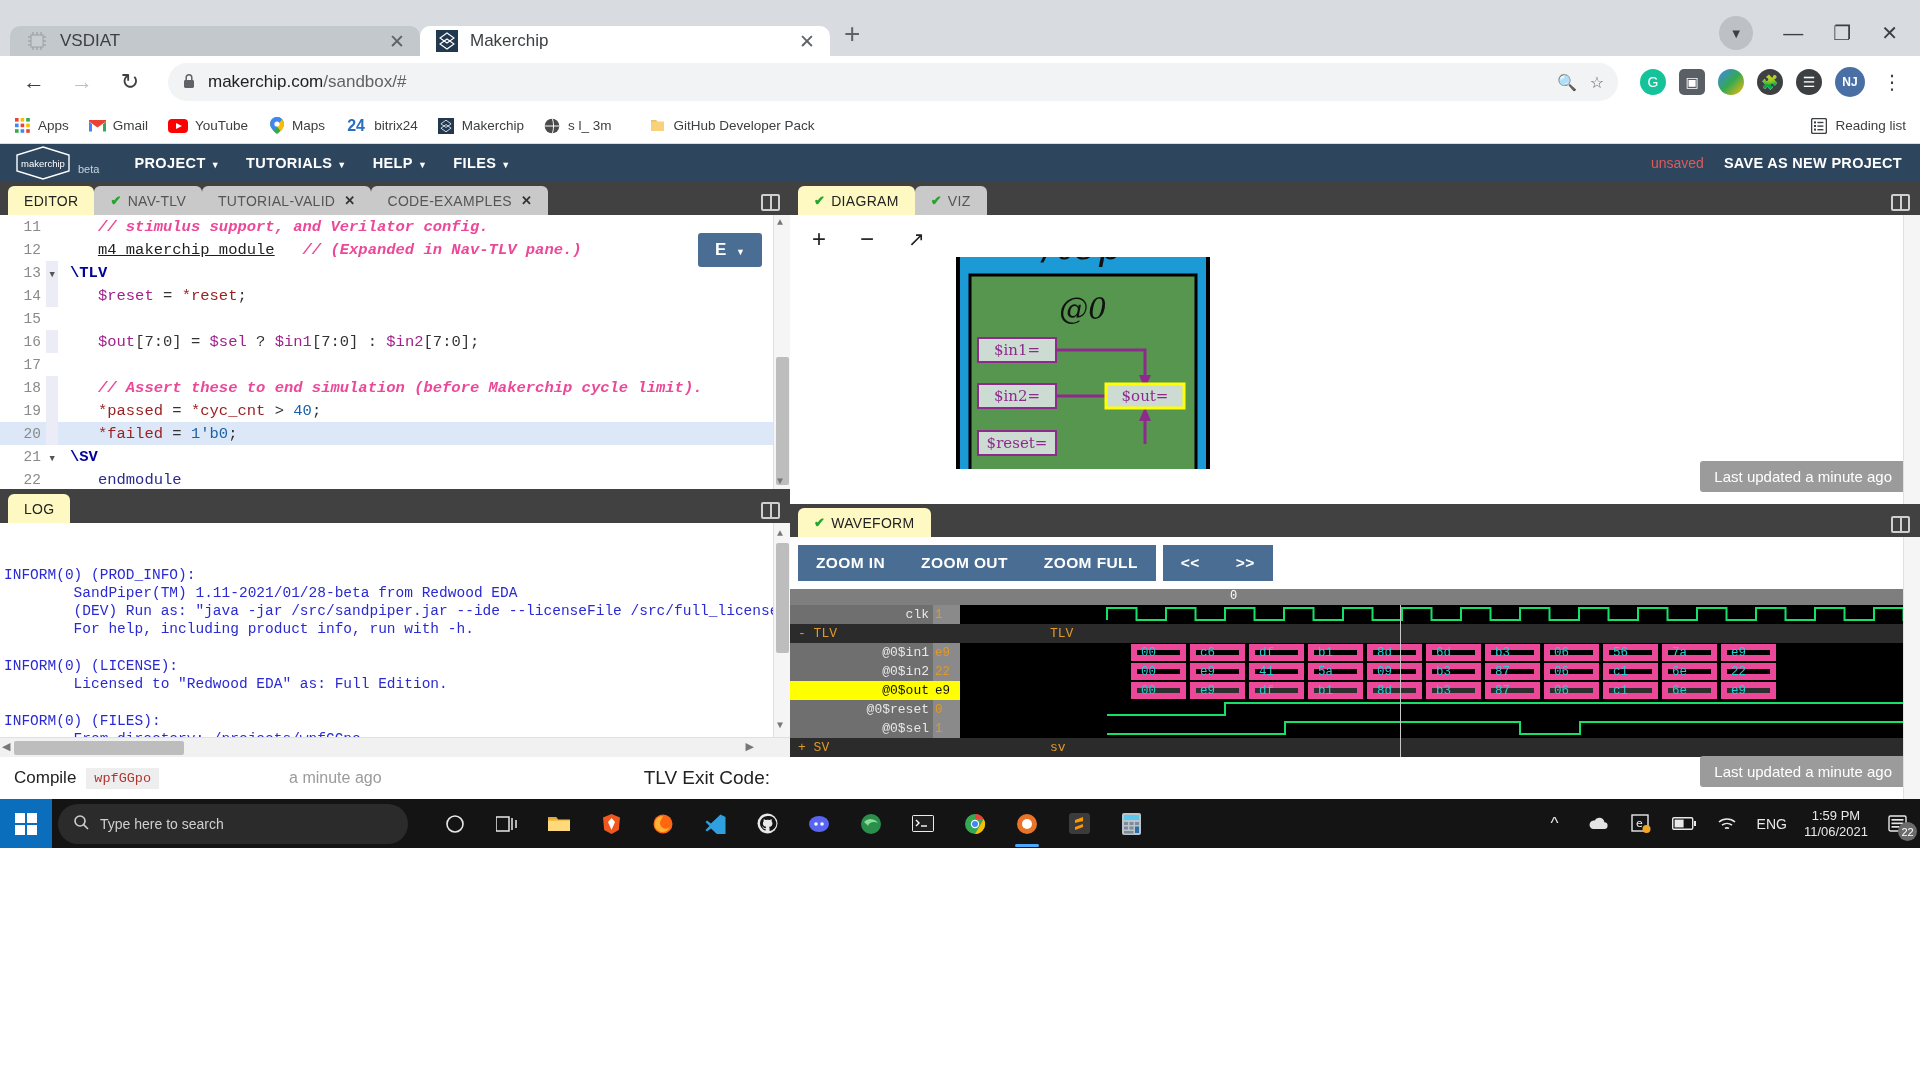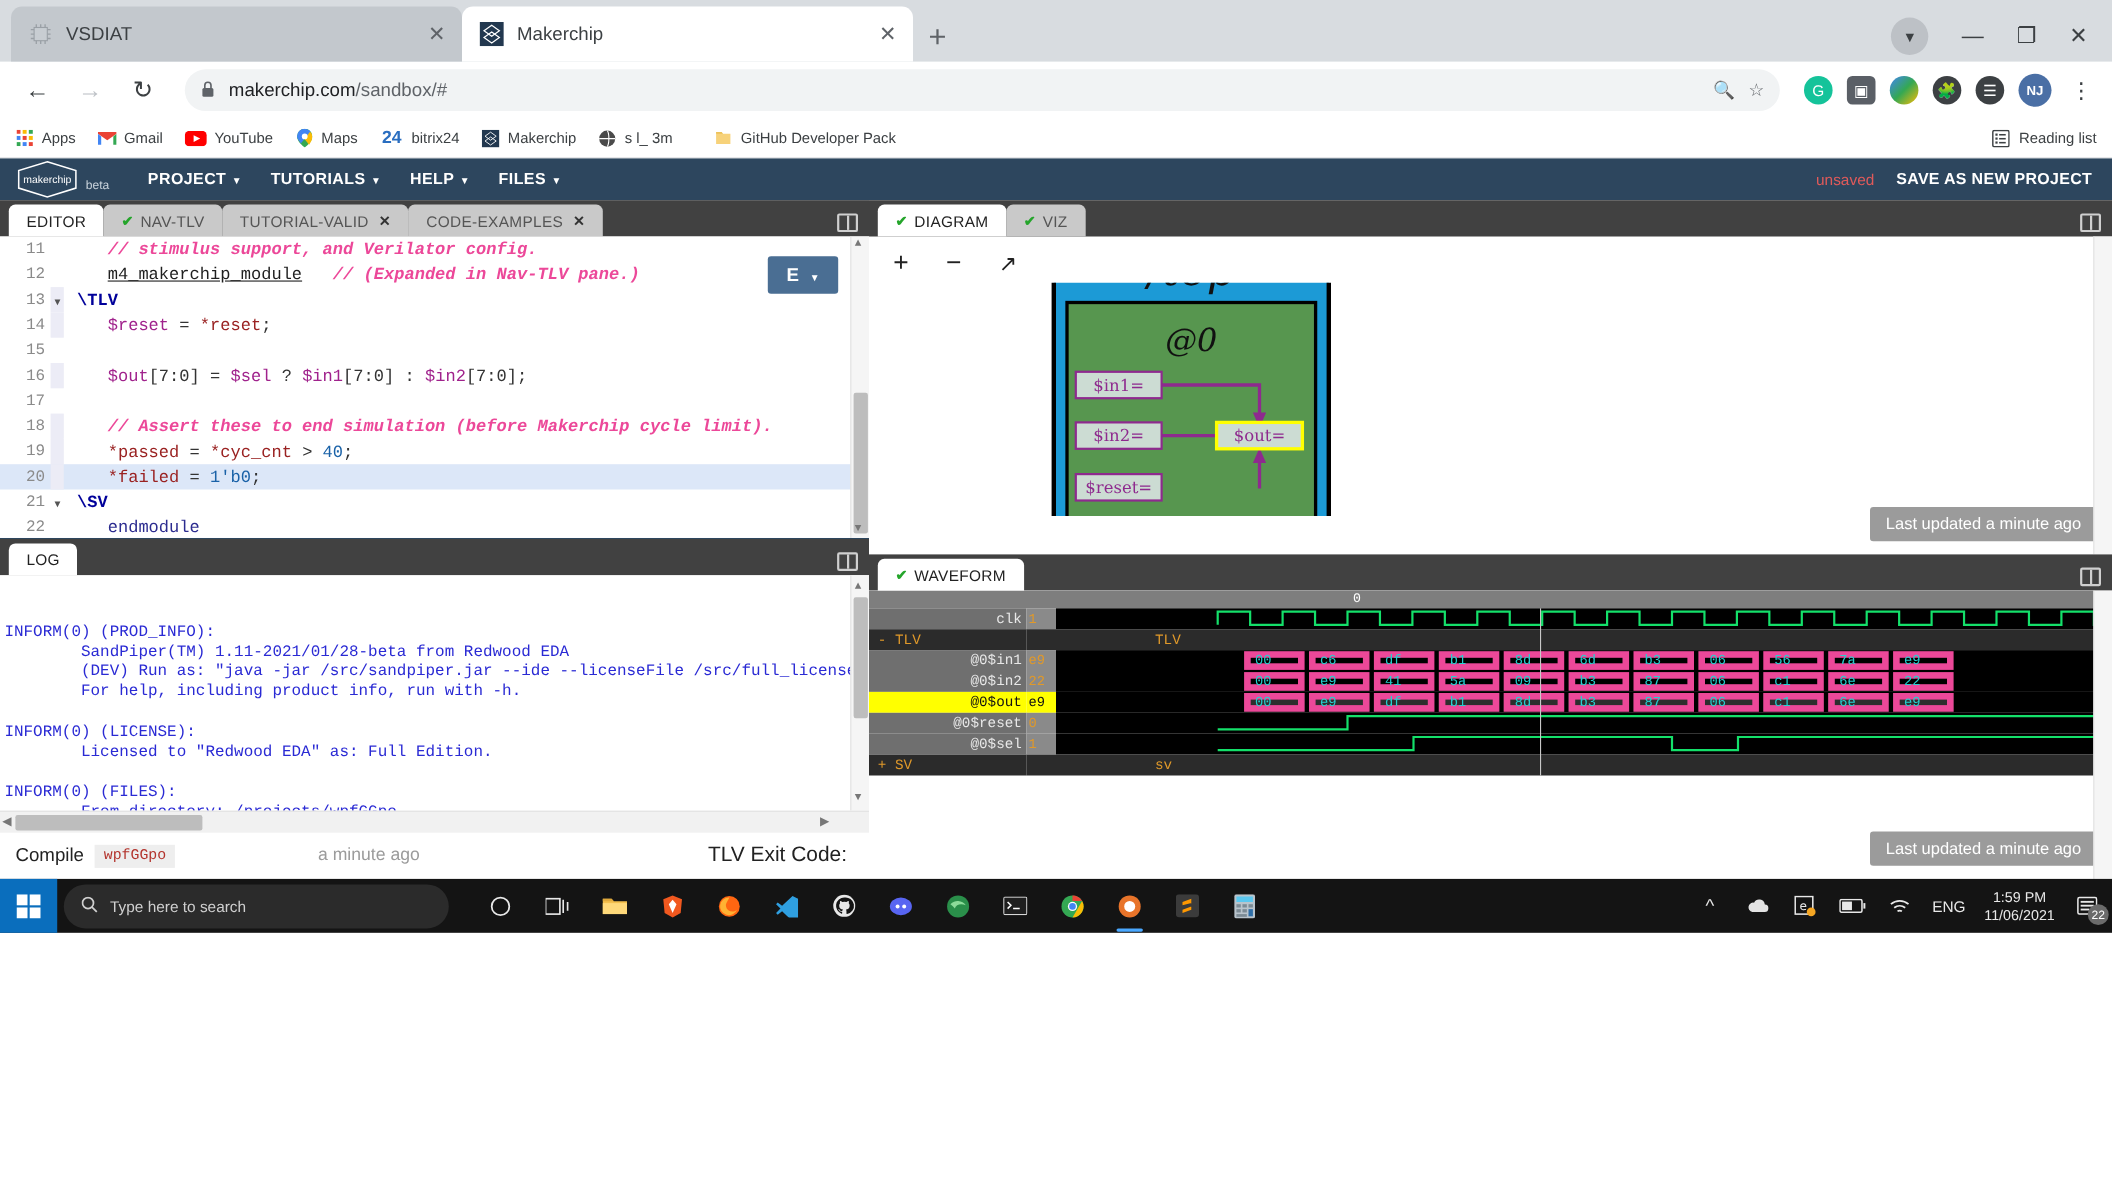--- a/index.html
+++ b/index.html
@@ -10,21 +10,21 @@
     font-size: 13px;
     color: #202124;
   }
 
   
   .tabstrip {
     height: 56px; background: #d8dce0; display: flex; align-items: flex-end;
     padding-left: 10px; position: relative;
   }
   .tab {
-    height: 50px; width: 410px; display: flex; align-items: center;
+    height: 30px; width: 410px; display: flex; align-items: center;
     border-radius: 10px 10px 0 0; padding: 0 12px 0 16px; gap: 12px;
     font-size: 17px; color: #3c4043; position: relative;
   }
   .tab.inactive { background: #c3c8cd; }
   .tab.active { background: #ffffff; }
   .tab-favicon { width: 22px; height: 22px; flex: 0 0 22px; }
   .tab-title { flex: 1; white-space: nowrap; overflow: hidden; }
   .tab-close { font-size: 19px; color: #5f6368; width: 22px; text-align: center; cursor: pointer; }
   .newtab { font-size: 28px; color: #5f6368; margin: 0 0 8px 14px; cursor: pointer; line-height: 1; }
   .win-controls {
@@ -100,21 +100,21 @@
 
   .tabbar {
     height: 33px; background: #414141; display: flex; align-items: flex-end;
     padding-left: 8px; position: relative;
   }
   .ptab {
     height: 29px; display: flex; align-items: center; gap: 6px; padding: 0 16px;
     font-size: 14px; border-radius: 6px 6px 0 0; cursor: pointer; white-space: nowrap;
     letter-spacing: .3px;
   }
-  .ptab.active { background: #ffffff; color: #222; }
+  .ptab.active { background: #fef9c3; color: #222; }
   .ptab.idle { background: #c9c9c9; color: #555; }
   .ptab .chk { color: #25a52b; font-size: 13px; font-weight: bold; }
   .ptab .x { color: #333; font-size: 13px; font-weight: bold; margin-left: 3px; }
   .split-icon {
     margin-left: auto; margin-right: 10px; margin-bottom: 4px;
     width: 19px; height: 17px; border: 2px solid #cfcfcf; border-radius: 2px;
     position: relative; cursor: pointer;
   }
   .split-icon::after {
     content: ''; position: absolute; left: 50%; top: 0; bottom: 0; width: 2px;
@@ -635,20 +635,32 @@
         <div style="position:absolute;right:0;top:33px;bottom:0;width:17px;background:#f5f5f5;border-left:1px solid #e0e0e0"></div>
       </div>
 
       <div class="wave-pane">
         <div class="tabbar">
           <div class="ptab active">
             <span class="chk">✔</span>
             <span>WAVEFORM</span>
           </div>
           <div class="split-icon"></div>
+        </div>
+        <div class="wave-toolbar">
+          <div class="wv-group">
+            <span class="wv-btn">ZOOM IN</span>
+            <span class="wv-btn">ZOOM OUT</span>
+            <span class="wv-btn">ZOOM FULL</span>
+          </div>
+          <div class="wv-sep"></div>
+          <div class="wv-group">
+            <span class="wv-btn">&lt;&lt;</span>
+            <span class="wv-btn">&gt;&gt;</span>
+          </div>
         </div>
         <div class="wave-area">
           <div class="wv-ruler">
             <span class="zerolbl">0</span>
           </div>
           <div class="wv-rows" id="wave-rows">
               <div class="wv-row">
                 <div class="wv-label">clk</div>
                 <div class="wv-val">1</div>
                 <div class="wv-track"><svg width="960" height="19">

